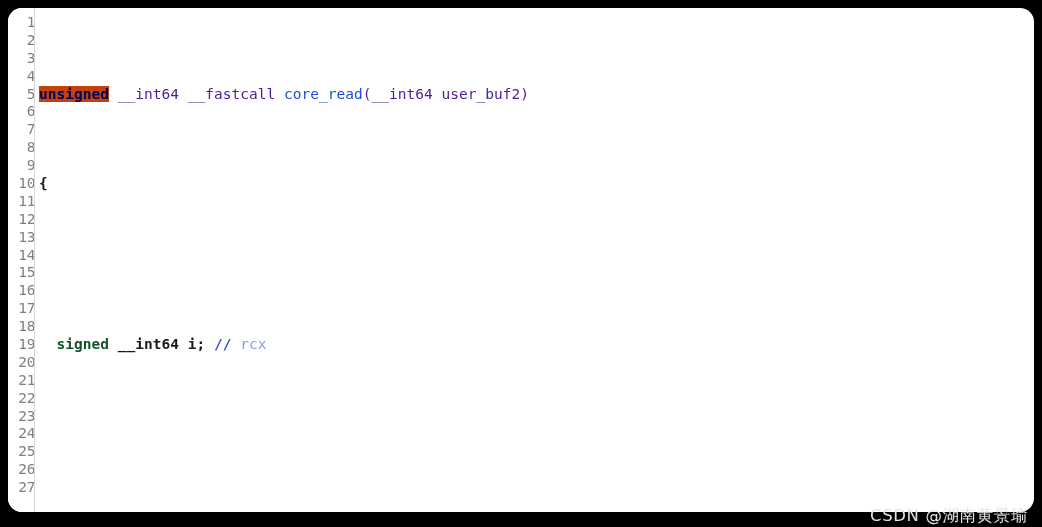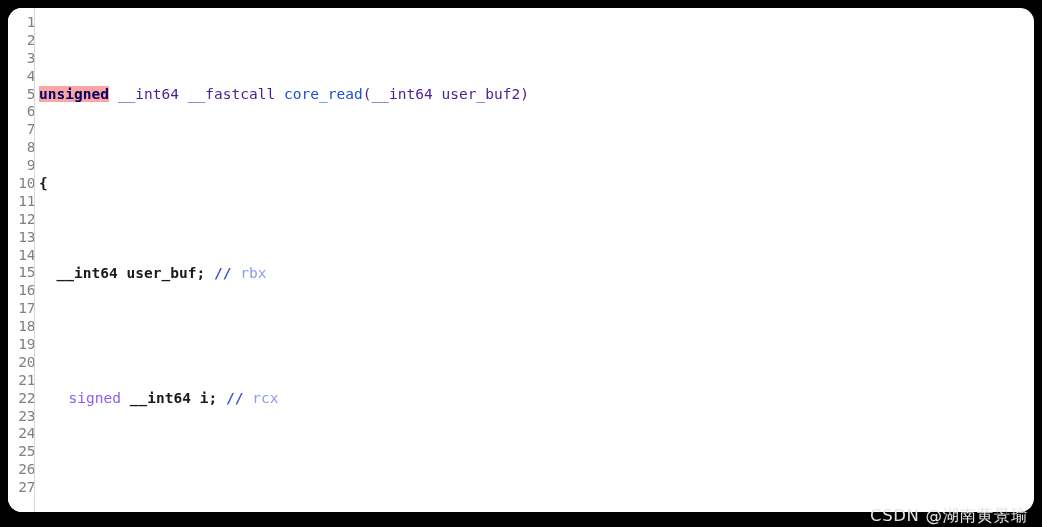--- a/index.html
+++ b/index.html
@@ -78,23 +78,23 @@
     bottom: 0;
     font-size: 14.5px;
     line-height: 17.9px;
     white-space: pre;
     color: #3b3b3b;
     letter-spacing: 0.02px;
   }
   .cl { display: block; height: 17.9px; }
 
   
-  .kw      { color: #8b5cf6; font-weight: normal; margin-left: 12px; }        
+  .kw      { color: #14532d; font-weight: bold; }        
   .kw-hl   { color: #000060; font-weight: bold;
-             background: #fca5a5; }                      
+             background: #c2410c; }                      
   .type    { color: #1a1a1a; font-weight: bold; }        
   .type-dim{ color: #4c1d95; }        
   .fnsig   { color: #1d4ed8; }        
   .reg     { color: #8f9ae8; }        
   .cmt-reg { color: #3b4fd8; font-weight: bold; }        
   .punc    { color: #1a1a1a; font-weight: bold; }
 
   
   #watermark {
     position: absolute;
@@ -151,21 +151,20 @@
 
     <div id="code">
 
       
       <span class="cl"><span class="kw-hl">unsigned</span><span class="type-dim"> </span><span class="type-dim">__int64</span><span class="type-dim"> </span><span class="type-dim">__fastcall</span><span class="type-dim"> </span><span class="fnsig">core_read</span><span class="type-dim">(</span><span class="type-dim">__int64</span><span class="type-dim"> </span><span class="type-dim">user_buf2</span><span class="type-dim">)</span></span>
 
       
       <span class="cl"><span class="punc">{</span></span>
 
       
-      <span class="cl">  <span class="type">__int64 user_buf;</span> <span class="cmt-reg">//</span> <span class="reg">rbx</span></span>
 
       
 
       
       <span class="cl">  <span class="kw">signed</span> <span class="type">__int64 i;</span> <span class="cmt-reg">//</span> <span class="reg">rcx</span></span>
 
       
       
 
       

